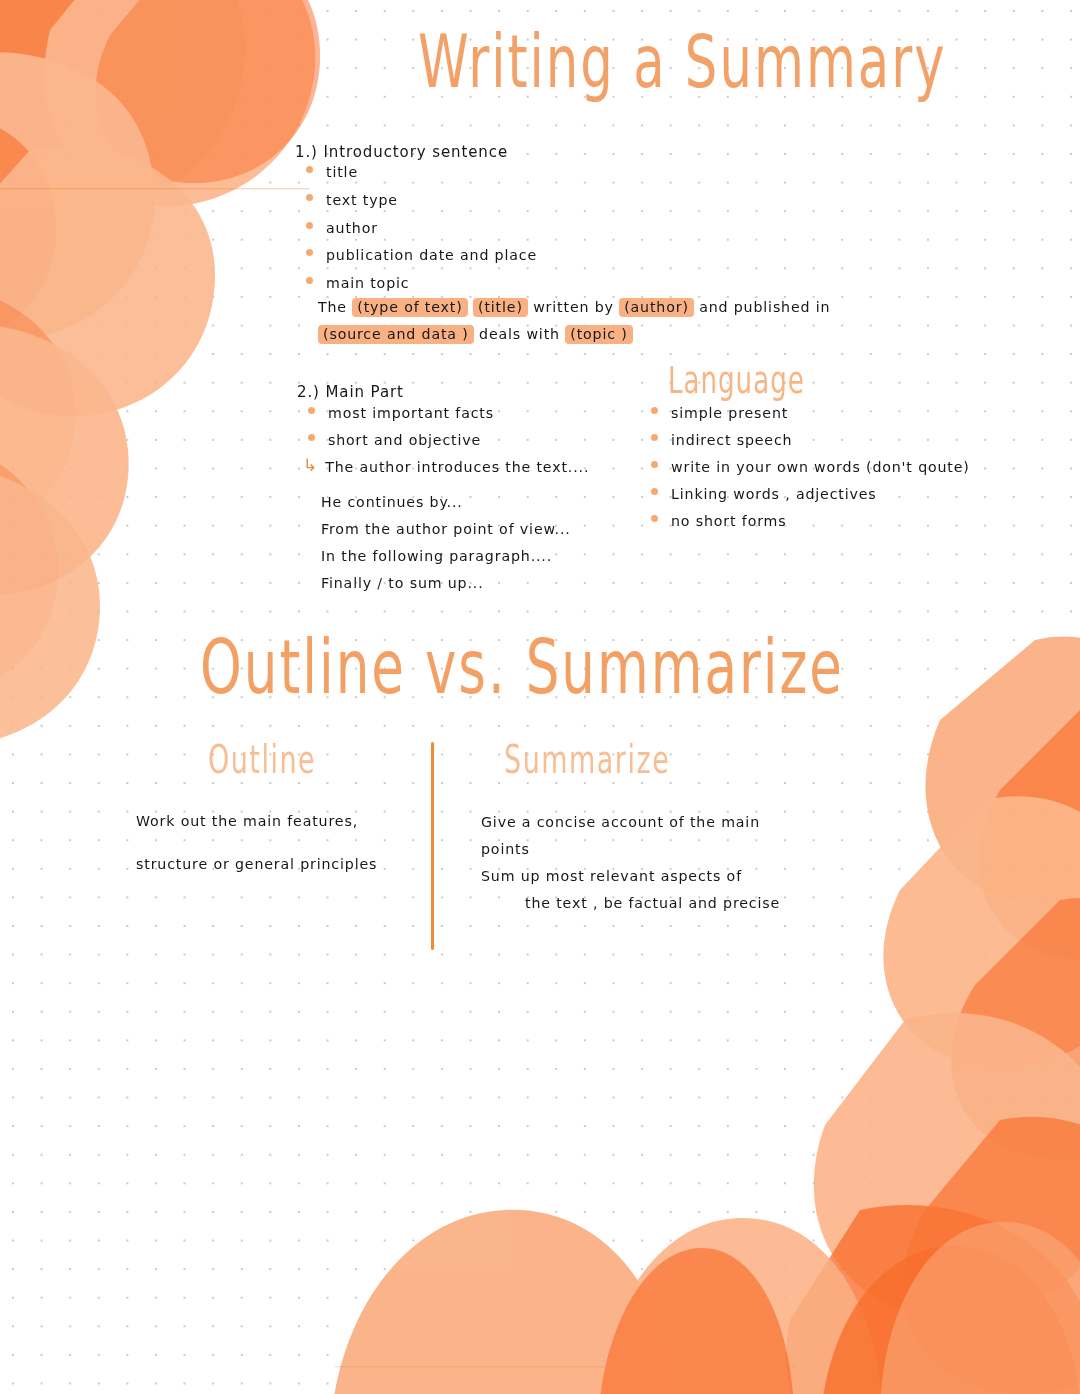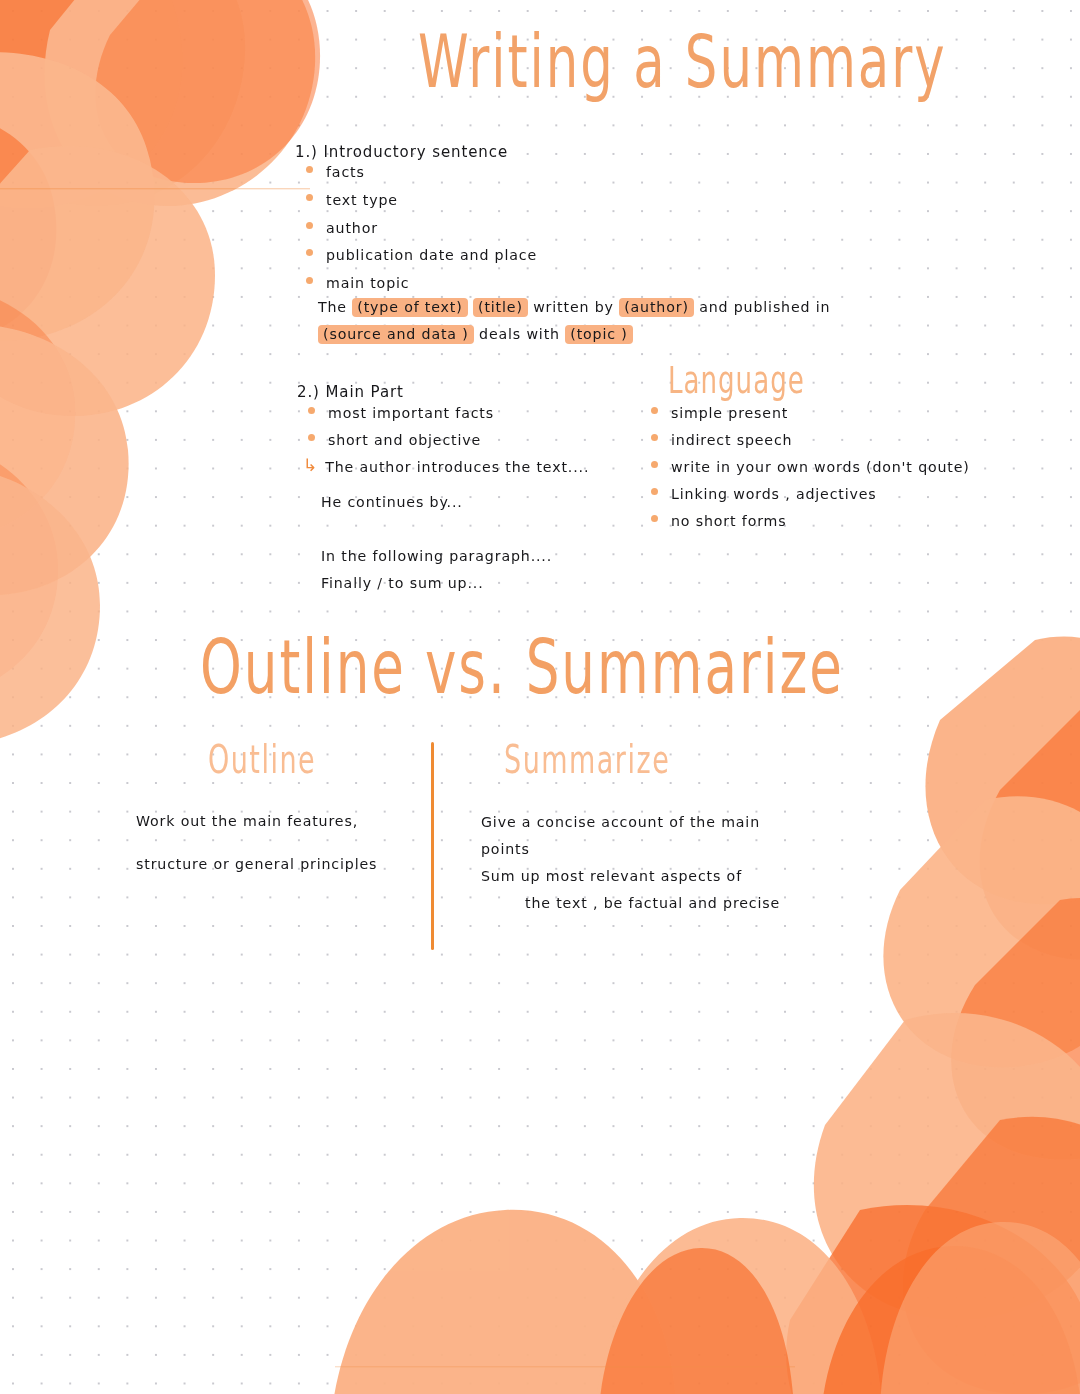--- a/index.html
+++ b/index.html
@@ -232,21 +232,21 @@
   </div>
 
   <div class="content">
 
     <div id="main-title" class="display-title">Writing a Summary</div>
 
     <div class="note note-head" style="left:295px; top:138px;">1.) Introductory sentence</div>
 
     <div class="bullet-row" style="left:306px; top:164px;">
       <span class="bullet-dot"></span>
-      <span class="bullet-text">facts</span>
+      <span class="bullet-text">title</span>
     </div>
     <div class="bullet-row" style="left:306px; top:192px;">
       <span class="bullet-dot"></span>
       <span class="bullet-text">text type</span>
     </div>
     <div class="bullet-row" style="left:306px; top:220px;">
       <span class="bullet-dot"></span>
       <span class="bullet-text">author</span>
     </div>
     <div class="bullet-row" style="left:306px; top:247px;">
@@ -270,20 +270,21 @@
     <div class="bullet-row" style="left:308px; top:432px;">
       <span class="bullet-dot"></span>
       <span class="bullet-text">short and objective</span>
     </div>
 
     <div class="bullet-row" style="left:303px; top:458px;">
       <span class="arrow-glyph">↳</span>
       <span class="bullet-text">The author introduces the text....</span>
     </div>
     <div class="note" style="left:321px; top:488px;">He continues by...</div>
+    <div class="note" style="left:321px; top:515px;">From the author point of view...</div>
     <div class="note" style="left:321px; top:542px;">In the following paragraph....</div>
     <div class="note" style="left:321px; top:569px;">Finally / to sum up...</div>
 
     <div id="language-heading">Language</div>
 
     <div class="bullet-row" style="left:651px; top:405px;">
       <span class="bullet-dot"></span>
       <span class="bullet-text">simple present</span>
     </div>
     <div class="bullet-row" style="left:651px; top:432px;">

